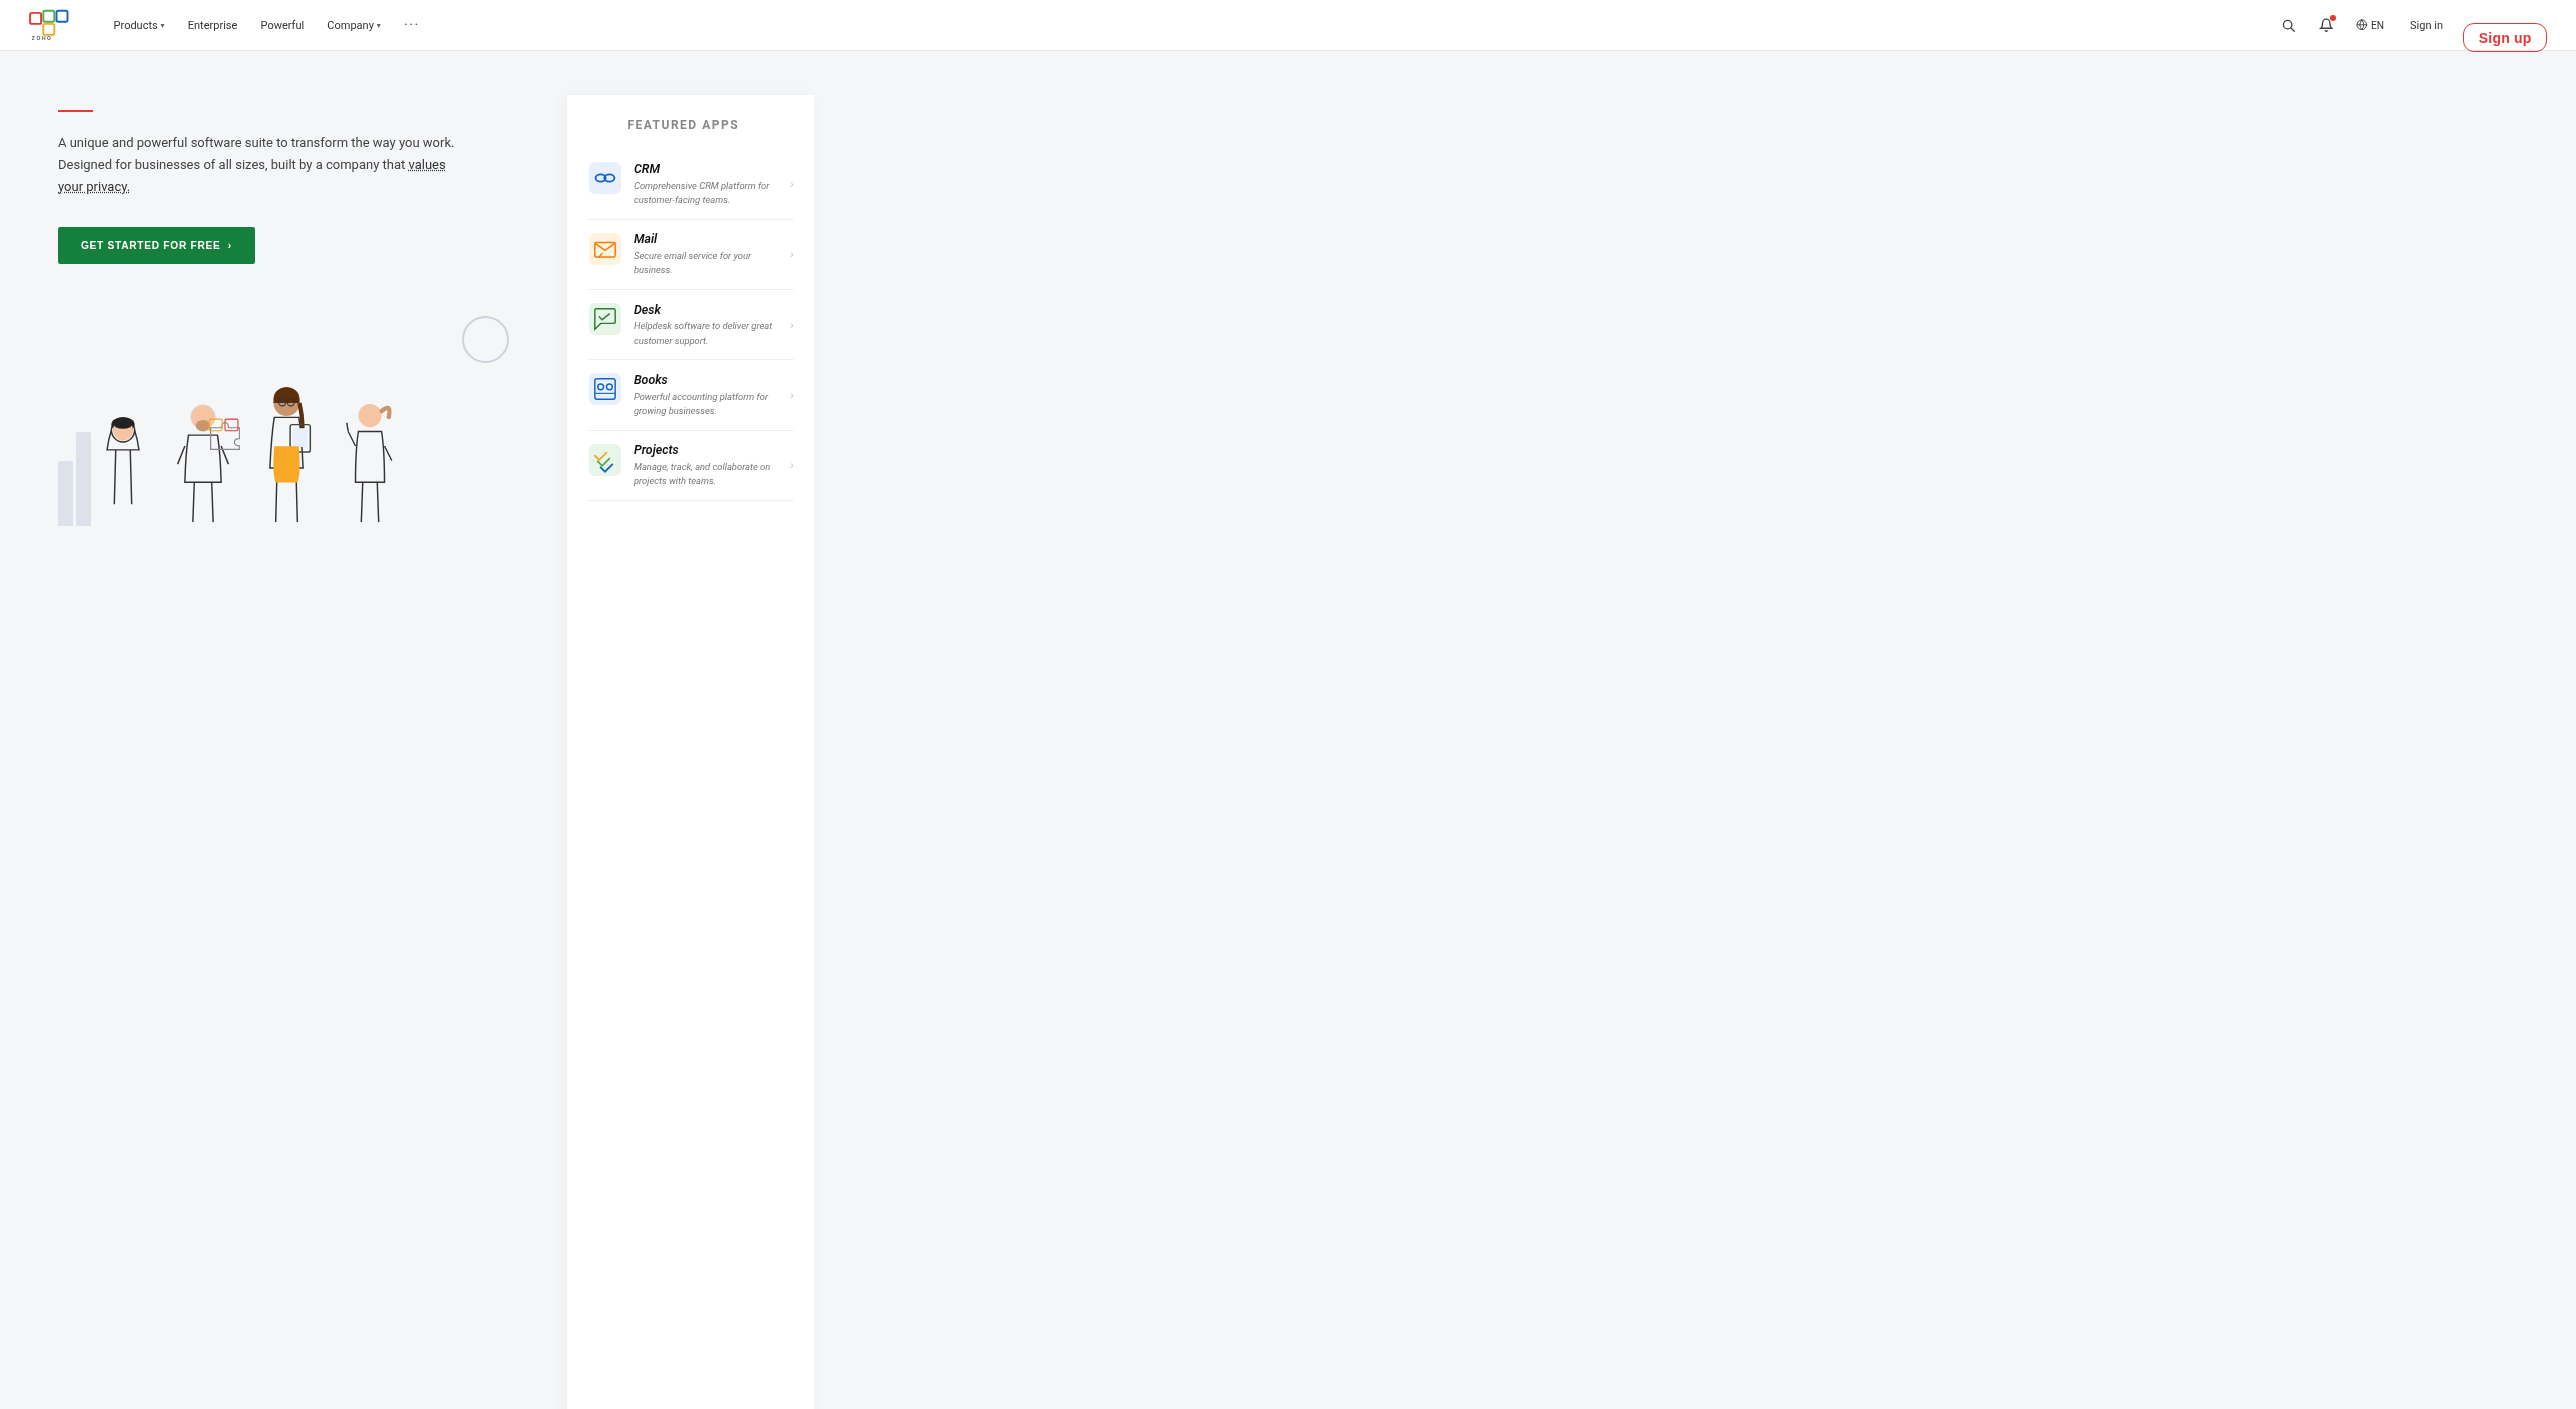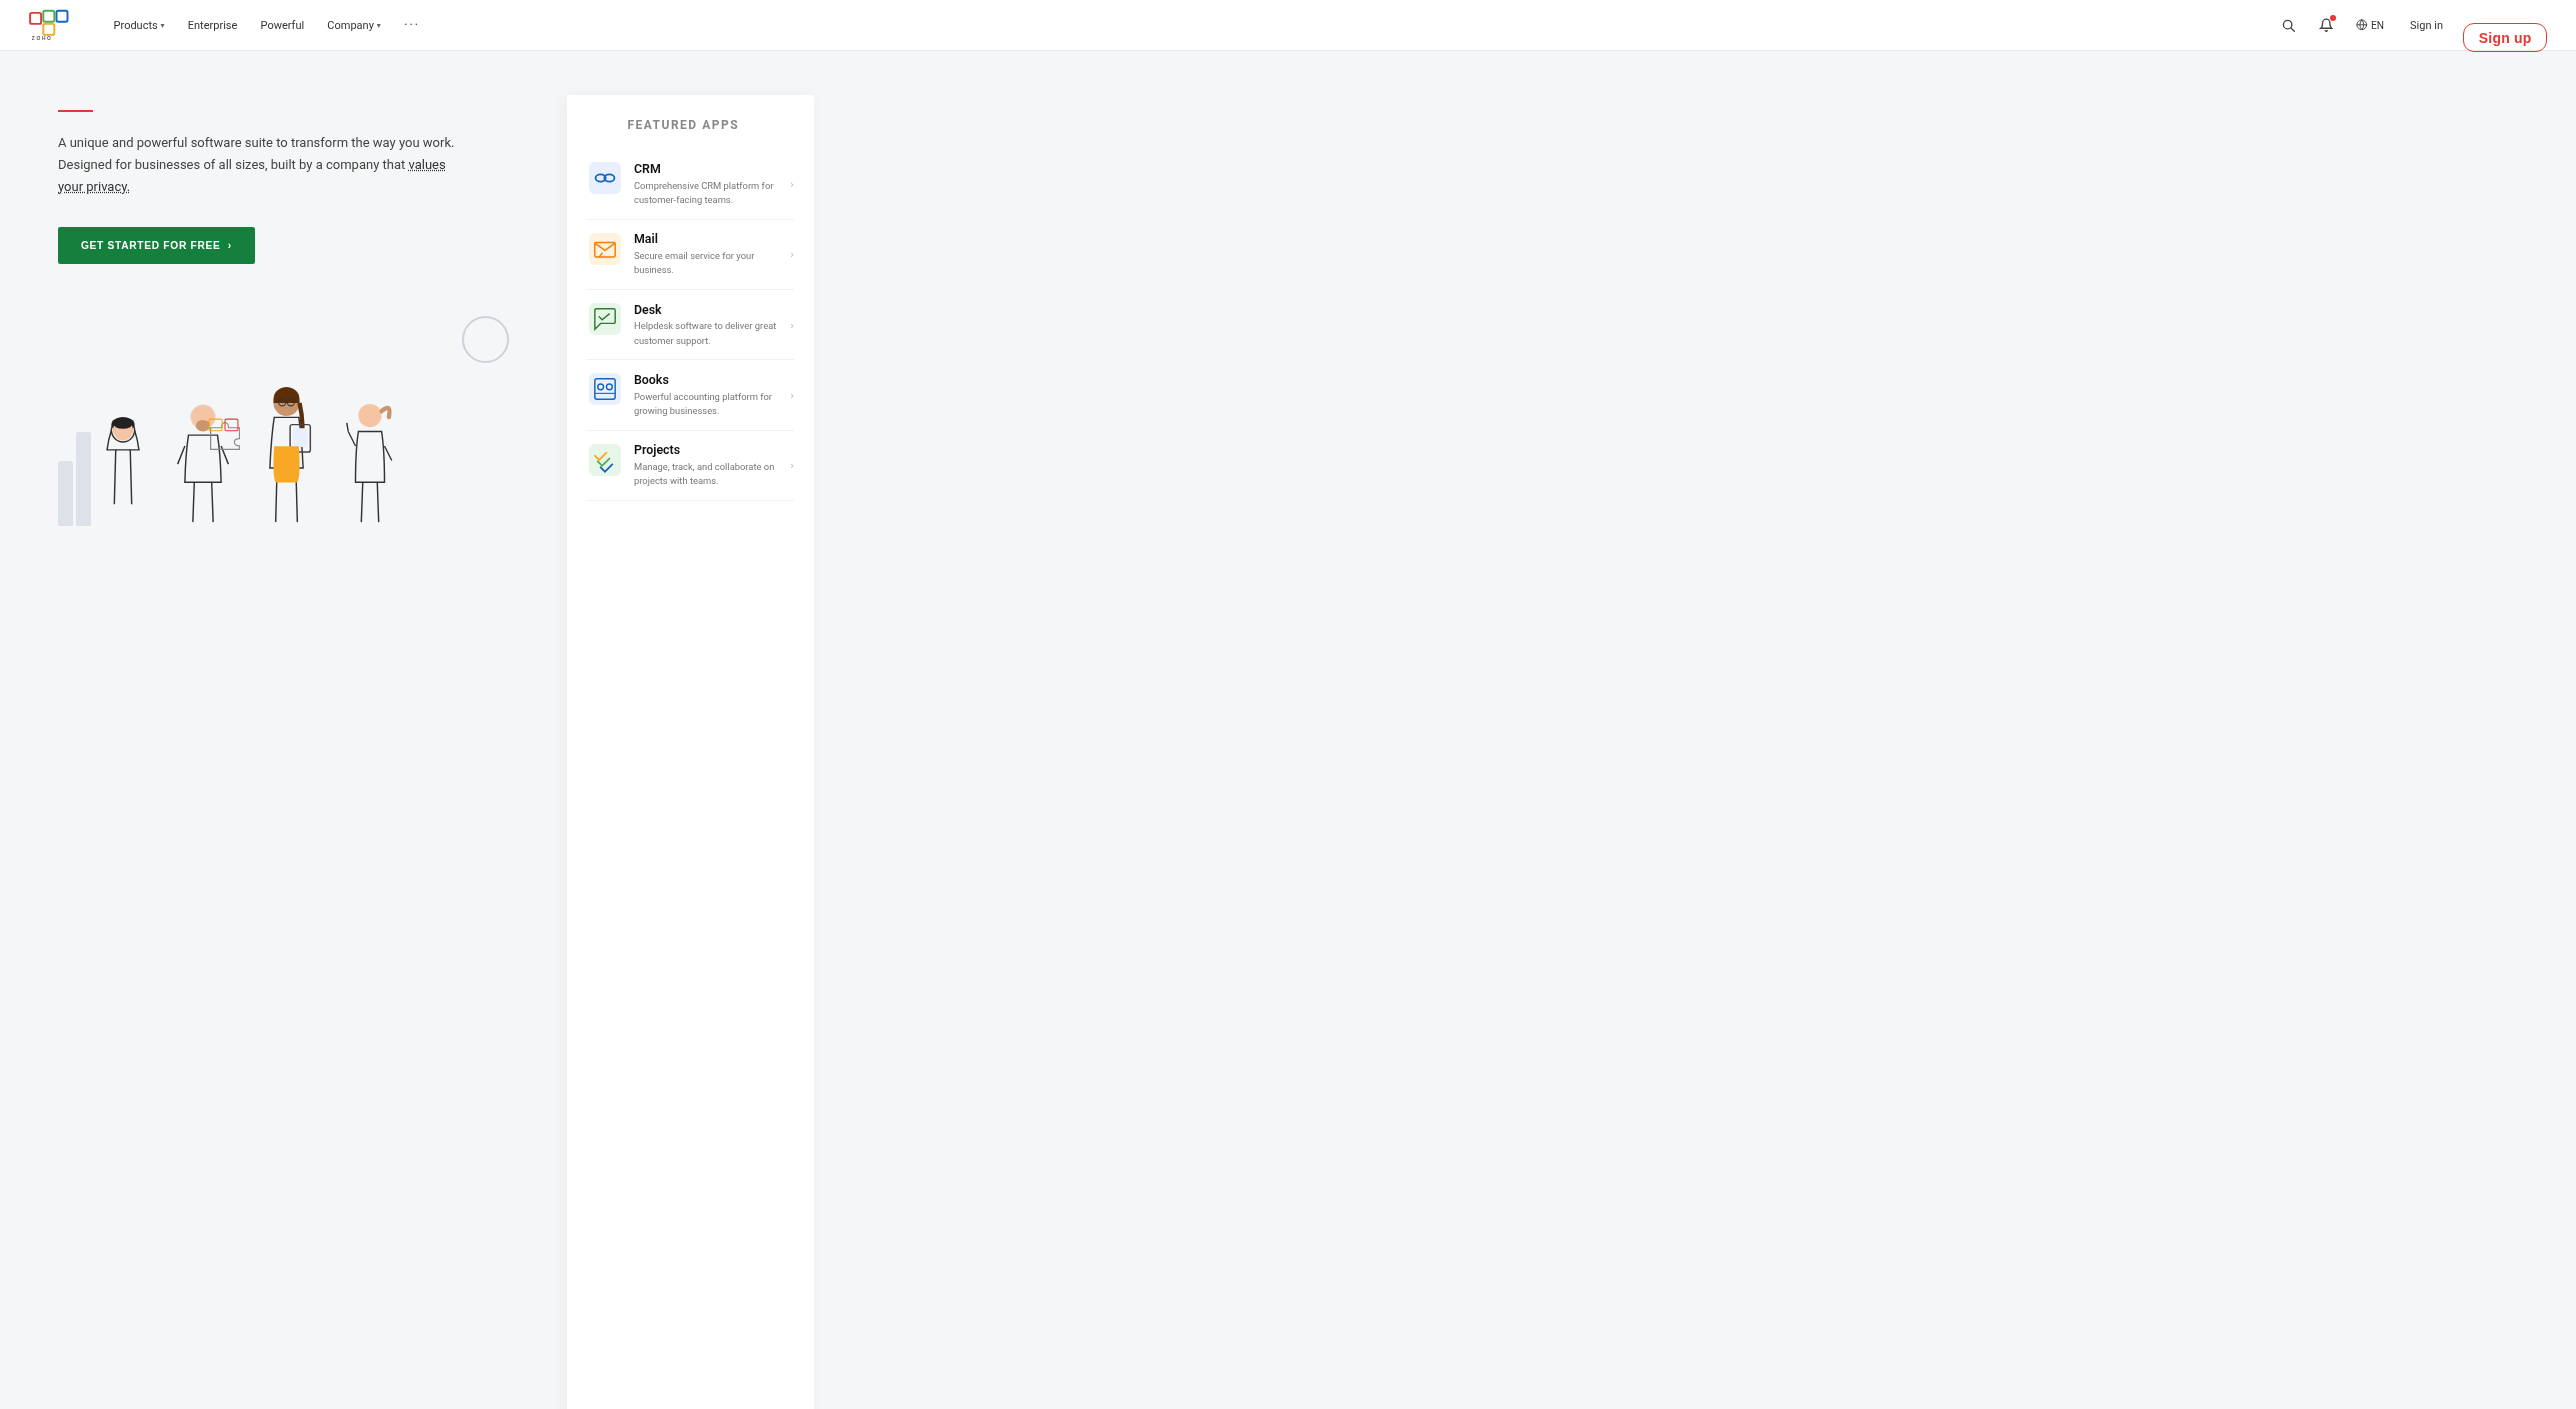--- a/index.html
+++ b/index.html
@@ -185,20 +185,21 @@
       margin-bottom: 17.4px;
       margin-left: 40px;
     }
     .app-item {
       display: flex;
       align-items: flex-start;
       padding: 11.6px 0;
       border-bottom: 0.7px solid #f0f0f0;
       cursor: pointer;
       position: relative;
+      font-style: italic;
     }
     .app-icon {
       width: 35px;
       height: 35px;
       flex-shrink: 0;
       margin-right: 11.6px;
       display: flex;
       align-items: center;
       justify-content: center;
     }

